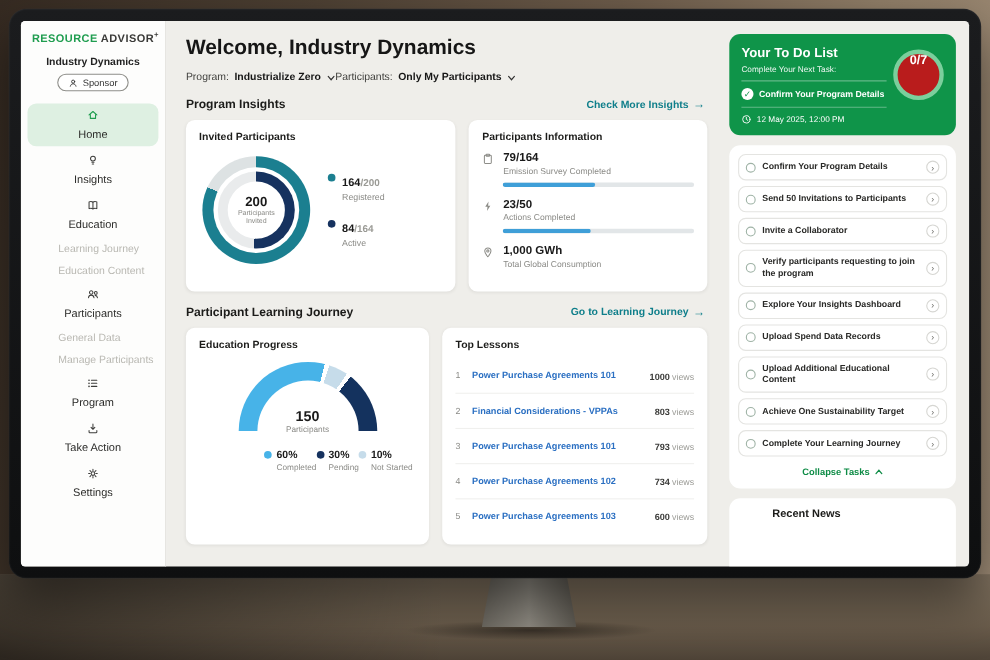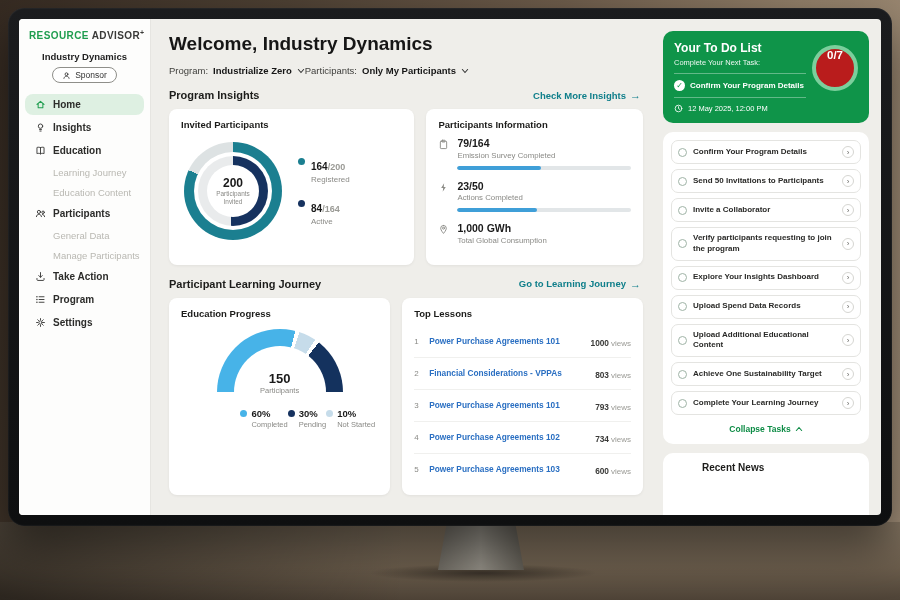--- a/index.html
+++ b/index.html
@@ -24,21 +24,21 @@
 
   
   .sidebar{width:132px;flex:none;background:#fdfdfc;border-right:1px solid #e6e5e1;padding-top:10px;display:flex;flex-direction:column;}
   .logo{padding:0 10px;font-size:10px;font-weight:bold;letter-spacing:.4px;white-space:nowrap;}
   .logo-res{color:#1f9d4f;} .logo-adv{color:#3a3a38;} .logo-plus{color:#3a3a38;font-size:7px;vertical-align:super;}
   .org{text-align:center;font-size:9.5px;font-weight:bold;color:#222;margin-top:10px;}
   .sponsor{display:flex;align-items:center;gap:4px;margin:5px auto 10px;border:1px solid #8f8f8a;border-radius:10px;padding:2px 9px;font-size:8.5px;color:#333;background:#fff;cursor:pointer;}
   .icon-svg{display:inline-flex;}
   .icon-svg svg{display:block;}
   .nav{display:flex;flex-direction:column;}
-  .nav-item{display:flex;align-items:center;gap:7px;padding:5px 10px;margin:1px 6px;font-size:10px;font-weight:700;color:#2c2c2a;border-radius:8px;cursor:pointer;}
+  .nav-item{display:flex;align-items:center;gap:7px;padding:5px 10px;margin:1px 6px;font-size:10px;font-weight:400;color:#2c2c2a;border-radius:8px;cursor:pointer;flex-direction:column;}
   .nav-item svg{width:11px;height:11px;flex:none;}
   .nav-item.active{background:#def0e2;}
   .nav-sub{padding:4.5px 10px 4.5px 34px;font-size:9.5px;color:#b9b8b2;cursor:pointer;}
 
   
   .main{flex:1;min-width:0;padding:14px 14px 0 18px;}
   .page-title{font-size:19px;font-weight:bold;color:#161616;}
   .filters{display:flex;margin-top:10px;font-size:9.5px;color:#3f3f3c;align-items:center;}
   .filter{display:flex;align-items:center;gap:5px;cursor:pointer;}
   .f-value{font-weight:700;color:#161616;}
@@ -183,35 +183,35 @@
                 <circle cx="10.3" cy="5.5" r="1.6"></circle>
                 <path d="M9.5 8.3c1.6.1 2.5 1.1 2.7 2.7"></path>
               </svg>
             </span>
           <span>Participants</span>
         </div>
         <div class="nav-sub">General Data</div>
         <div class="nav-sub">Manage Participants</div>
         <div class="nav-item">
           <span class="icon-svg">
+              <svg viewBox="0 0 14 14" fill="none" stroke="#3c3c3a" stroke-width="1.2" stroke-linecap="round">
+                <path d="M5.2 3.5h6.3M5.2 7h6.3M5.2 10.5h6.3"></path>
+                <path d="M2.4 3.5h.1M2.4 7h.1M2.4 10.5h.1" stroke-width="1.8"></path>
+              </svg>
+            </span>
+          <span>Program</span>
+        </div>
+        <div class="nav-item">
+          <span class="icon-svg">
               <svg viewBox="0 0 14 14" fill="none" stroke="#3c3c3a" stroke-width="1.2" stroke-linecap="round" stroke-linejoin="round">
                 <path d="M7 2v6M4.8 5.8 7 8l2.2-2.2"></path>
                 <path d="M2.5 9.5V11c0 .6.4 1 1 1h7c.6 0 1-.4 1-1V9.5"></path>
               </svg>
             </span>
           <span>Take Action</span>
-        </div>
-        <div class="nav-item">
-          <span class="icon-svg">
-              <svg viewBox="0 0 14 14" fill="none" stroke="#3c3c3a" stroke-width="1.2" stroke-linecap="round">
-                <path d="M5.2 3.5h6.3M5.2 7h6.3M5.2 10.5h6.3"></path>
-                <path d="M2.4 3.5h.1M2.4 7h.1M2.4 10.5h.1" stroke-width="1.8"></path>
-              </svg>
-            </span>
-          <span>Program</span>
         </div>
         <div class="nav-item">
           <span class="icon-svg">
               <svg viewBox="0 0 14 14" fill="none" stroke="#3c3c3a" stroke-width="1.2" stroke-linecap="round">
                 <circle cx="7" cy="7" r="2.1"></circle>
                 <path d="M7 2v1.6M7 10.4V12M2 7h1.6M10.4 7H12M3.5 3.5l1.1 1.1M9.4 9.4l1.1 1.1M10.5 3.5 9.4 4.6M4.6 9.4l-1.1 1.1"></path>
               </svg>
             </span>
           <span>Settings</span>
         </div>

